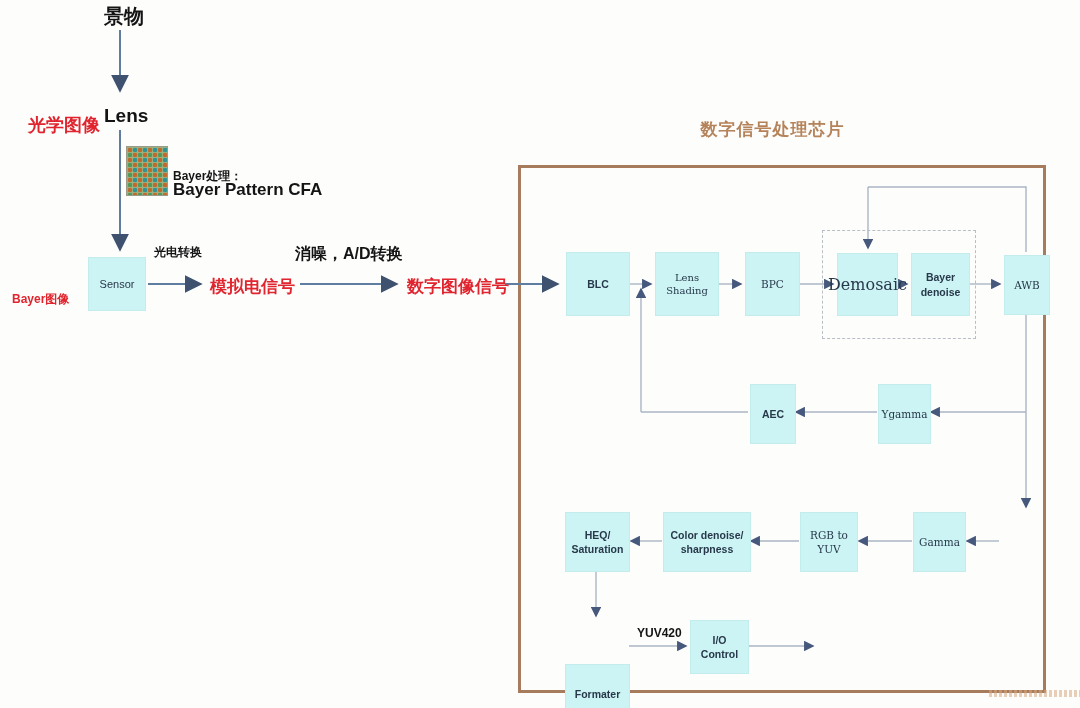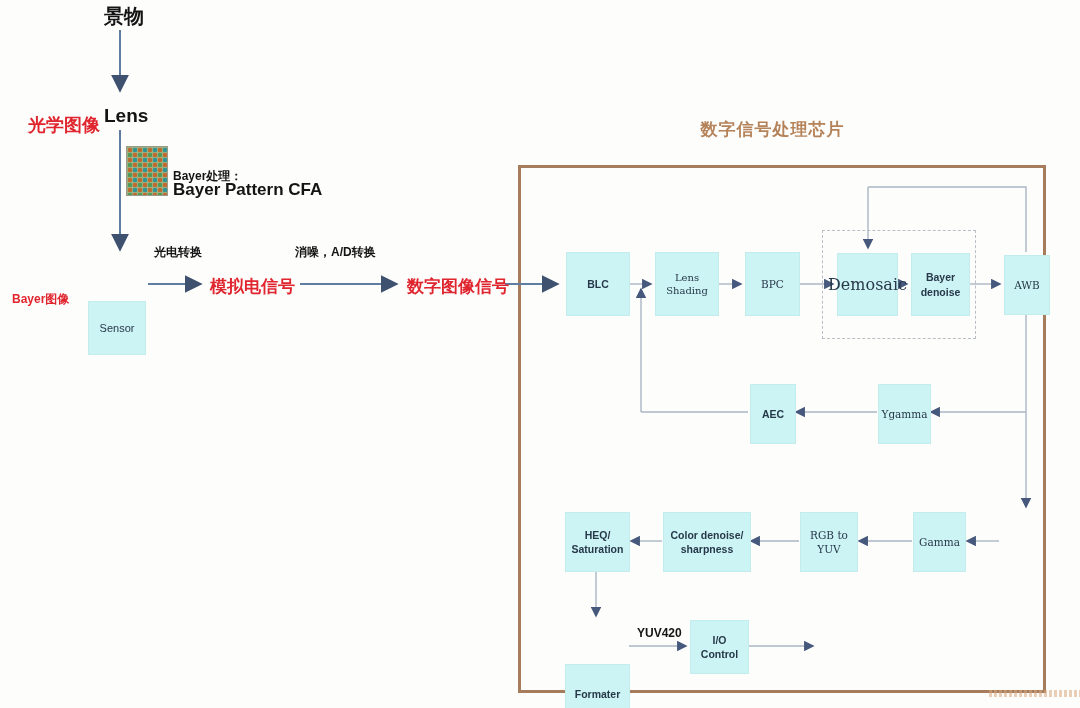--- a/index.html
+++ b/index.html
@@ -113,27 +113,27 @@
   <div class="cnlabel" style="left:104px;top:105px;font-size:19px;">Lens</div>
 
   <div class="bayer-icon" style="left:126px;top:146px;"></div>
 
   <div class="cnlabel" style="left:173px;top:136px;font-size:12px;margin-top:32px;">Bayer处理：</div>
 
   <div class="cnlabel" style="left:173px;top:180px;font-size:17px;">Bayer Pattern CFA</div>
 
   <div class="redlabel" style="left:12px;top:291px;font-size:12px;">Bayer图像</div>
 
-  <div class="blk" style="left:88px;top:257px;width:56px;height:52px;font-size:11px;margin-top:44px;">Sensor</div>
+  <div class="blk" style="left:88px;top:257px;width:56px;height:52px;font-size:11px;">Sensor</div>
 
   <div class="cnlabel" style="left:154px;top:244px;font-size:12px;">光电转换</div>
 
   <div class="redlabel" style="left:210px;top:275px;font-size:17px;">模拟电信号</div>
 
-  <div class="cnlabel" style="left:295px;top:244px;font-size:12px;text-align:right;">消噪，A/D转换</div>
+  <div class="cnlabel" style="left:295px;top:244px;font-size:16px;text-align:right;">消噪，A/D转换</div>
 
   <div class="redlabel" style="left:407px;top:275px;font-size:17px;text-align:center;">数字图像信号</div>
 
   <div class="title" style="left:650px;top:118px;width:245px;">数字信号处理芯片</div>
 
   <div class="blk sansbold" style="left:566px;top:252px;width:62px;height:62px;">BLC</div>
   <div class="blk serif" style="left:655px;top:252px;width:62px;height:62px;font-size:10px;">Lens Shading</div>
   <div class="blk serif" style="left:745px;top:252px;width:53px;height:62px;">BPC</div>
   <div class="blk serif" style="left:837px;top:253px;width:59px;height:61px;font-size:16px;">Demosaic</div>
   <div class="blk sansbold" style="left:911px;top:253px;width:57px;height:61px;">Bayer

